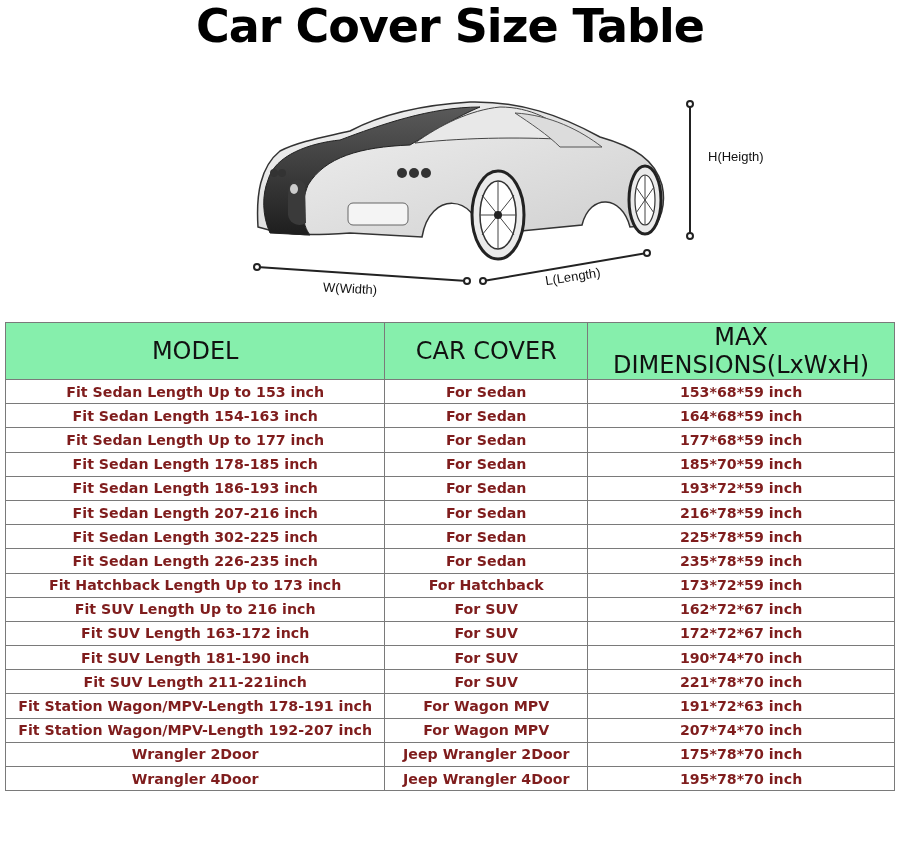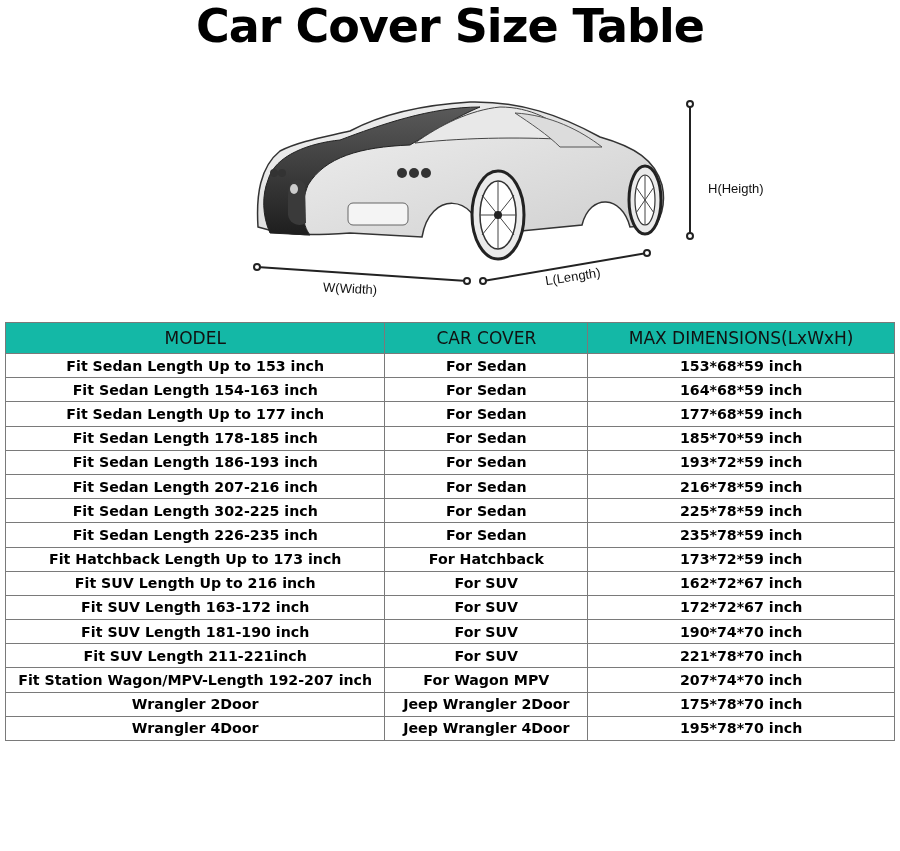--- a/index.html
+++ b/index.html
@@ -6,22 +6,22 @@
     body { width: 900px; height: 851px; position: relative; overflow: hidden;
            font-family: "DejaVu Sans", "Liberation Sans", sans-serif; color: #111; }
     .title { position: absolute; left: 0; top: 0; width: 900px; text-align: center;
              font-family: "DejaVu Sans", sans-serif; font-weight: bold; font-size: 46px;
              letter-spacing: -1px; line-height: 56px; top: -2px; color: #000; }
     .diagram { position: absolute; left: 230px; top: 85px; width: 600px; height: 220px; }
     .dim-label { position: absolute; font-size: 13px; color: #111; font-family: "Liberation Sans", sans-serif; }
     table.sizes { position: absolute; left: 5px; top: 322px; width: 890px; border-collapse: collapse;
                   font-family: "DejaVu Sans", sans-serif; }
     table.sizes th, table.sizes td { border: 1.5px solid #7a7a7a; text-align: center; padding: 0; }
-    table.sizes th { background: #14b8a6; height: 30px; font-weight: normal; font-size: 17px; color: #111; }
-    table.sizes td { height: 23.2px; font-size: 14.2px; font-weight: bold; color: #000000; }
+    table.sizes th { background: #86efac; height: 30px; font-weight: normal; font-size: 24px; color: #111; }
+    table.sizes td { height: 23.2px; font-size: 14.2px; font-weight: bold; color: #7f1d1d; }
     col.c1 { width: 380px; } col.c2 { width: 203px; } col.c3 { width: 307px; }
   </style>
 </head>
 <body>
 
 <div class="title">Car Cover Size Table</div>
 
 <div class="diagram">
   <svg width="600" height="220" viewBox="0 0 600 220">
     <defs>
@@ -77,21 +77,21 @@
     <circle cx="460" cy="151" r="3" fill="#fff" stroke="#222" stroke-width="2"></circle>
 
     <line x1="27" y1="182" x2="237" y2="196" stroke="#222" stroke-width="2"></line>
     <circle cx="27" cy="182" r="3" fill="#fff" stroke="#222" stroke-width="2"></circle>
     <circle cx="237" cy="196" r="3" fill="#fff" stroke="#222" stroke-width="2"></circle>
 
     <line x1="253" y1="196" x2="417" y2="168" stroke="#222" stroke-width="2"></line>
     <circle cx="253" cy="196" r="3" fill="#fff" stroke="#222" stroke-width="2"></circle>
     <circle cx="417" cy="168" r="3" fill="#fff" stroke="#222" stroke-width="2"></circle>
   </svg>
-  <div class="dim-label" style="left:478px; top:96px;">H(Heigth)</div>
+  <div class="dim-label" style="left:478px; top:64px;">H(Heigth)</div>
   <div class="dim-label" style="left:93px; top:196px; transform:rotate(3deg);">W(Width)</div>
   <div class="dim-label" style="left:315px; top:184px; transform:rotate(-9deg);">L(Length)</div>
 </div>
 
 <table class="sizes">
   <colgroup>
       <col class="c1">
       <col class="c2">
       <col class="c3">
     </colgroup>
@@ -162,20 +162,25 @@
         <td>Fit SUV Length 181-190 inch</td>
         <td>For SUV</td>
         <td>190*74*70 inch</td>
       </tr>
       <tr>
         <td>Fit SUV Length 211-221inch</td>
         <td>For SUV</td>
         <td>221*78*70 inch</td>
       </tr>
       <tr>
+        <td>Fit Station Wagon/MPV-Length 178-191 inch</td>
+        <td>For Wagon MPV</td>
+        <td>191*72*63 inch</td>
+      </tr>
+      <tr>
         <td>Fit Station Wagon/MPV-Length 192-207 inch</td>
         <td>For Wagon MPV</td>
         <td>207*74*70 inch</td>
       </tr>
       <tr>
         <td>Wrangler 2Door</td>
         <td>Jeep Wrangler 2Door</td>
         <td>175*78*70 inch</td>
       </tr>
       <tr>

